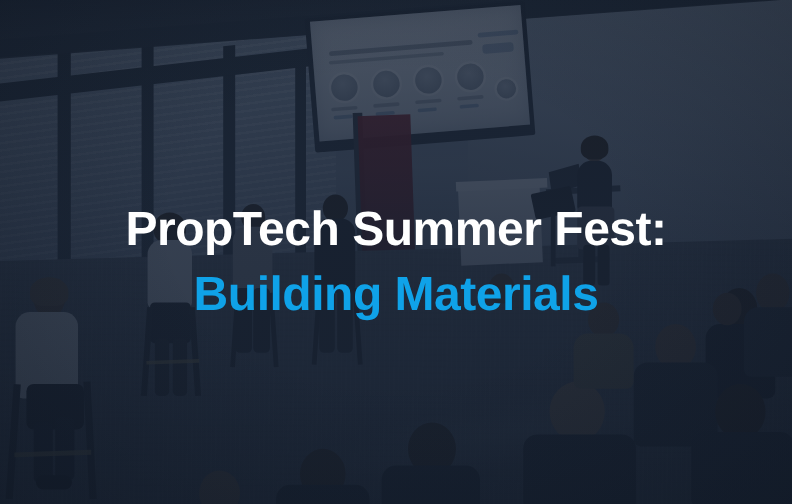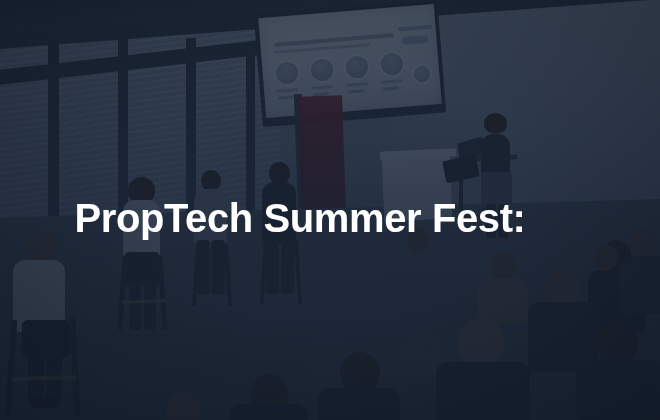--- a/index.html
+++ b/index.html
@@ -178,21 +178,21 @@
     mix-blend-mode:multiply;
   }
   .vignette{
     position:absolute;inset:0;
     background:radial-gradient(ellipse at 50% 45%, rgba(0,0,0,0) 40%, rgba(10,16,26,.34) 100%);
   }
 
   
   .headline-wrap{
     position:absolute;inset:0;
-    display:flex;align-items:center;justify-content:flex-start;
+    display:flex;align-items:center;justify-content:center;
     padding-top:16px;box-sizing:border-box;
   }
   .headline{
     width:600px;text-align:center;
     font-weight:bold;
     font-size:40px;
     line-height:54px;
     letter-spacing:-0.4px;
     color:#ffffff;
     text-rendering:optimizeLegibility;
@@ -360,16 +360,19 @@
 
   <div class="tint2"></div>
   <div class="tint"></div>
   <div class="vignette"></div>
 
   <div class="headline-wrap">
     <h1 class="headline">
       <span class="line">
         <span>PropTech Summer Fest:</span>
       </span>
+      <span class="line">
+        <span class="accent">Building Materials</span>
+      </span>
     </h1>
   </div>
 
 </div>
 
 </body></html>

